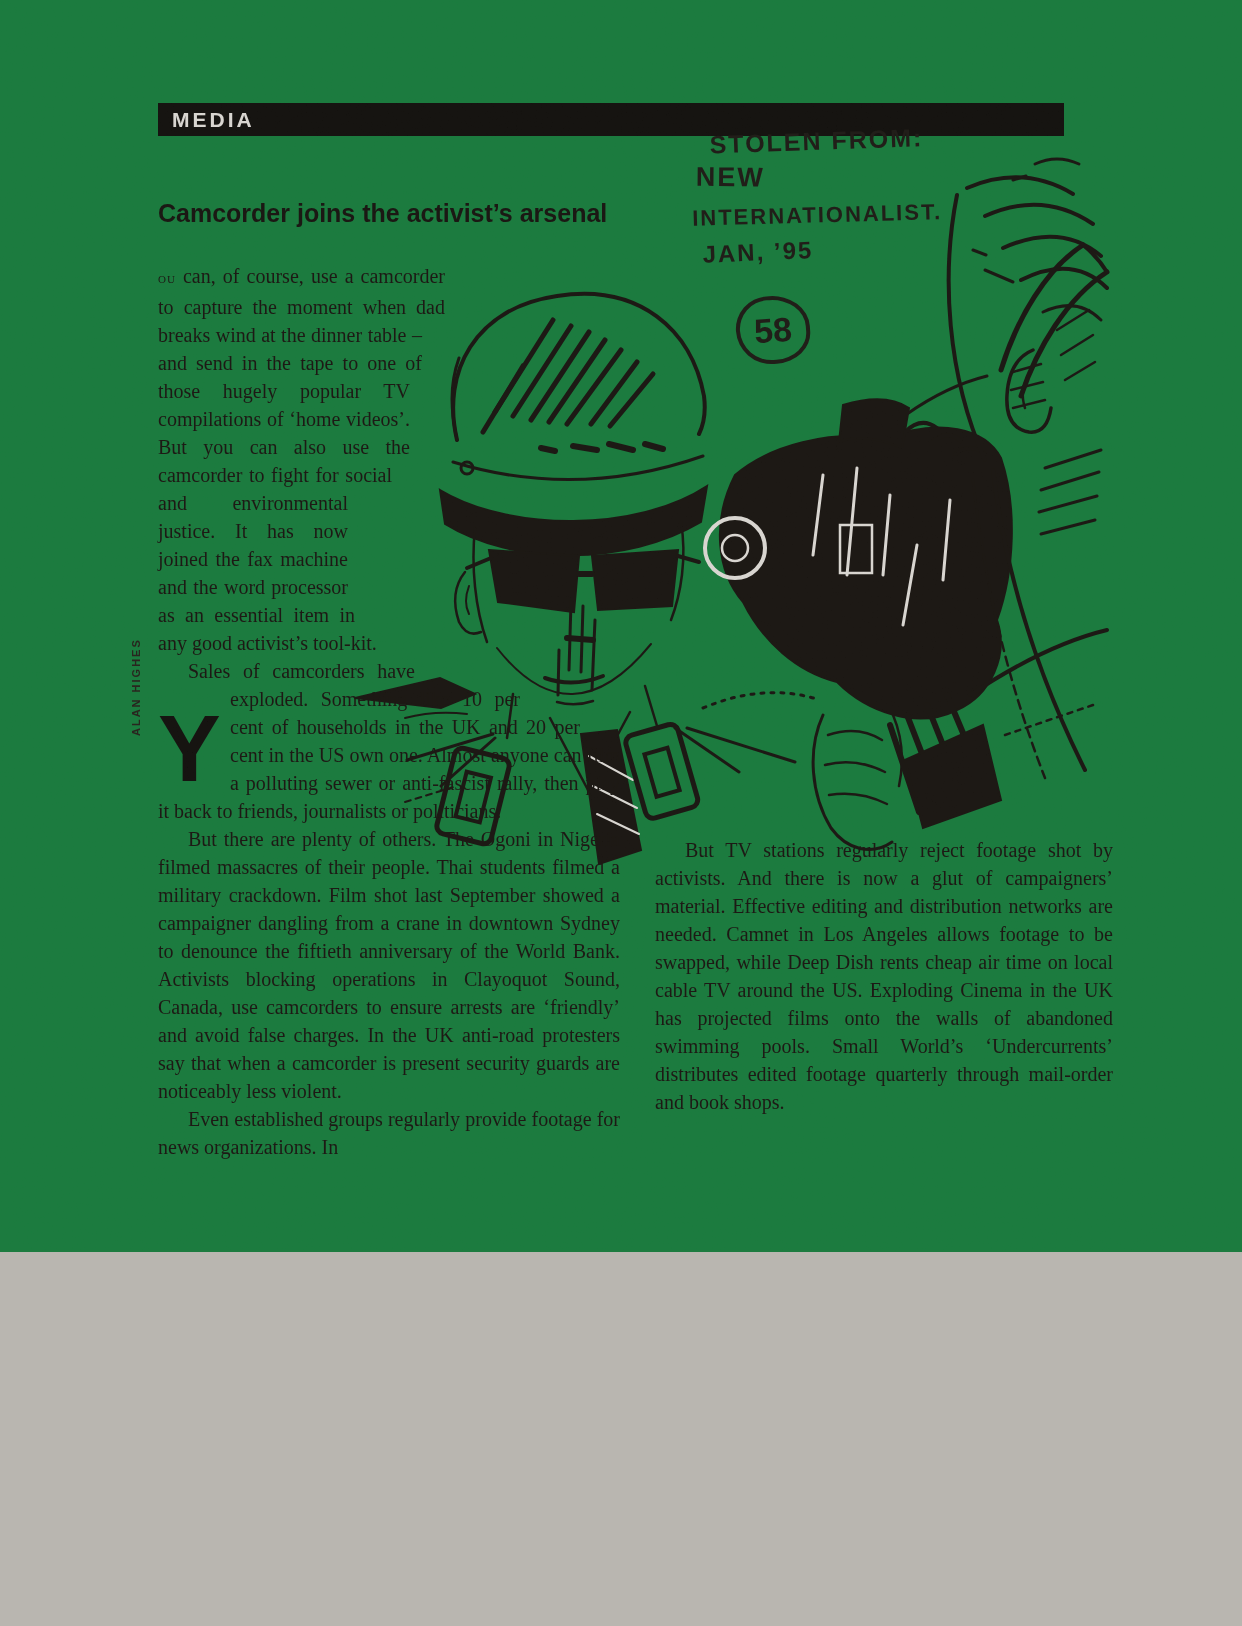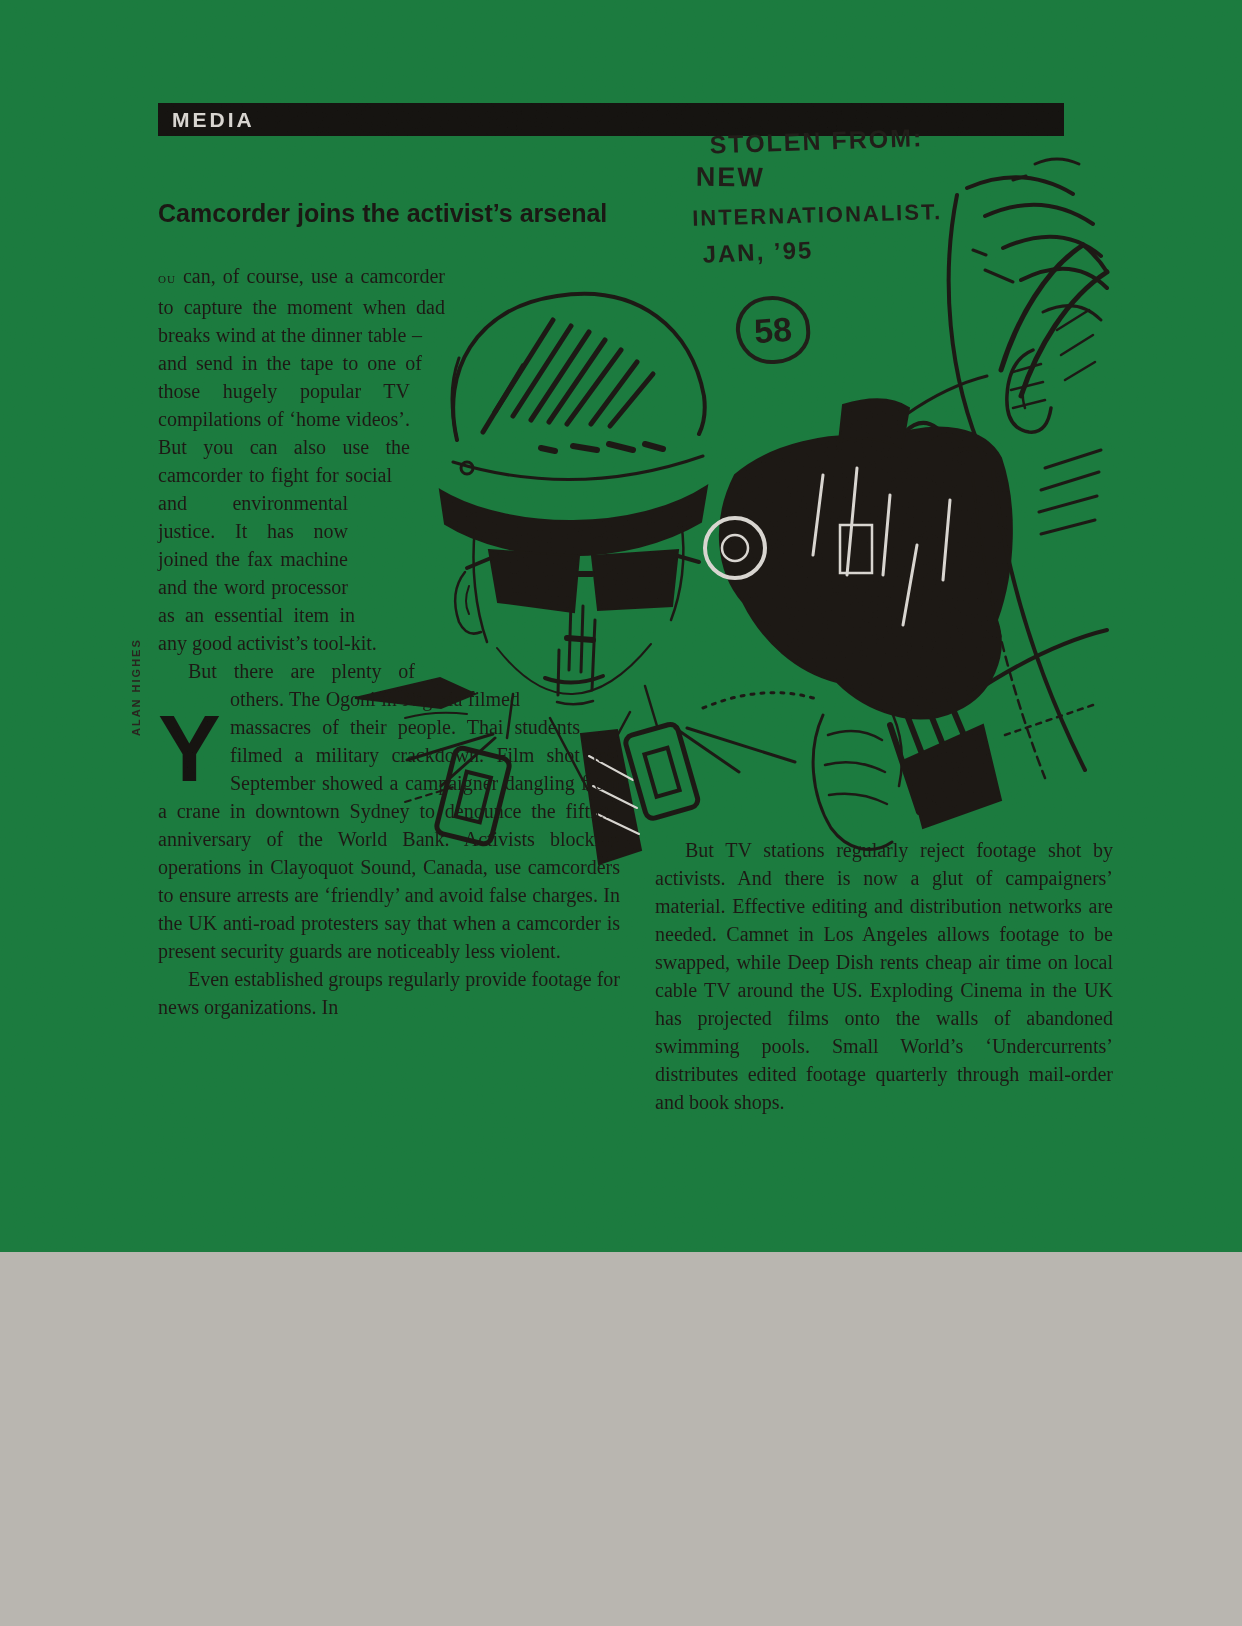--- a/index.html
+++ b/index.html
@@ -288,20 +288,21 @@
     <div class="f f3"></div>
     <div class="f f4"></div>
     <div class="f f5"></div>
     <div class="f f6"></div>
     <div class="f f7"></div>
     <div class="f f8"></div>
     <div class="f f9"></div>
     <div class="f f10"></div>
     <div class="f f11"></div>
     <p><span class="dropcap">Y</span><span class="smallcaps">OU</span><span> can, of course, use a camcorder to capture the moment when dad breaks wind at the dinner table – and send in the tape to one of those hugely popular TV compilations of ‘home videos’. But you can also use the camcorder to fight for social and environmental justice. It has now joined the fax machine and the word processor as an essential item in any good activist’s tool-kit.</span></p>
+    <p class="ind">Sales of camcorders have exploded. Something like 10 per cent of households in the UK and 20 per cent in the US own one. Almost anyone can film a polluting sewer or anti-fascist rally, then play it back to friends, journalists or politicians.</p>
     <p class="ind">But there are plenty of others. The Ogoni in Nigeria filmed massacres of their people. Thai students filmed a military crackdown. Film shot last September showed a campaigner dangling from a crane in downtown Sydney to denounce the fiftieth anniversary of the World Bank. Activists blocking operations in Clayoquot Sound, Canada, use camcorders to ensure arrests are ‘friendly’ and avoid false charges. In the UK anti-road protesters say that when a camcorder is present security guards are noticeably less violent.</p>
     <p class="ind">Even established groups regularly provide footage for news organizations. In</p>
   </div>
 
   <div class="col col2">
     <p class="ind">But TV stations regularly reject footage shot by activists. And there is now a glut of campaigners’ material. Effective editing and distribution networks are needed. Camnet in Los Angeles allows footage to be swapped, while Deep Dish rents cheap air time on local cable TV around the US. Exploding Cinema in the UK has projected films onto the walls of abandoned swimming pools. Small World’s ‘Undercurrents’ distributes edited footage quarterly through mail-order and book shops.</p>
   </div>
 
   <div class="byline">Thomas Harding</div>
   <div class="footer">

